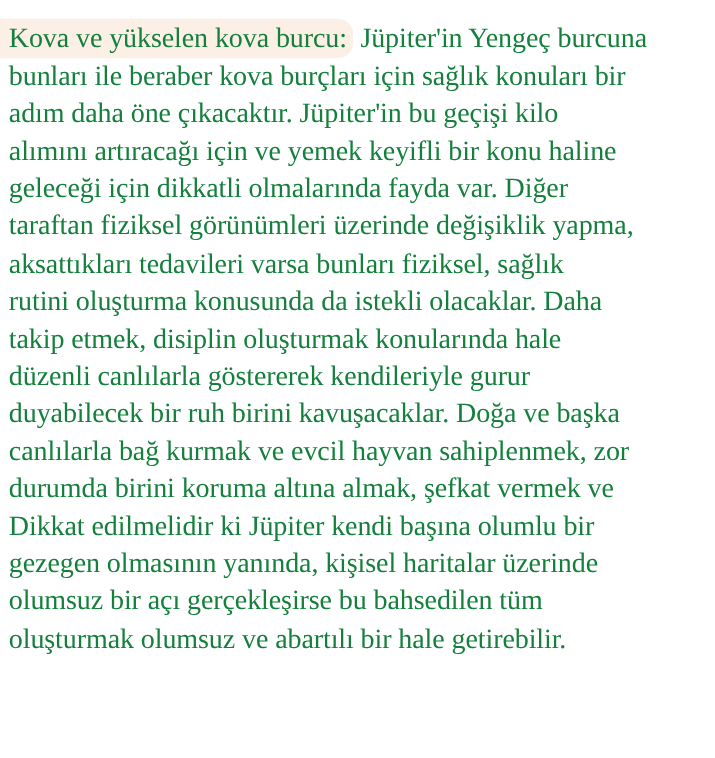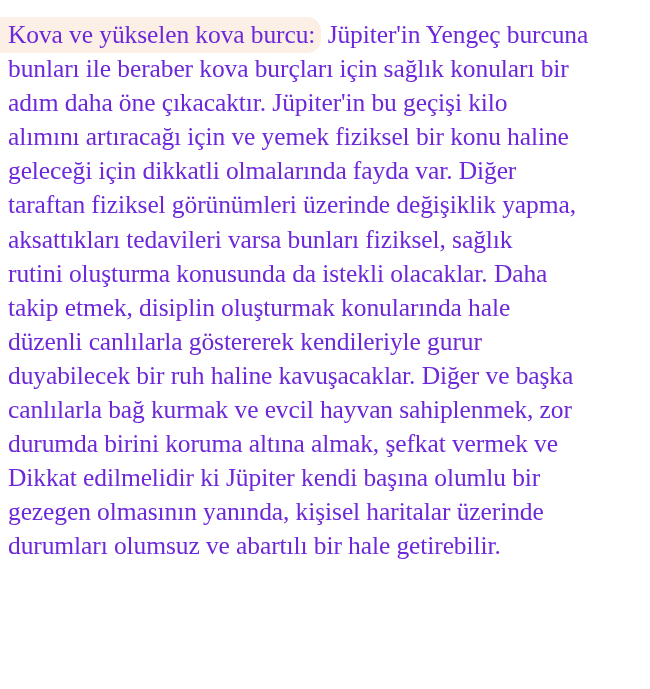--- a/index.html
+++ b/index.html
@@ -14,21 +14,21 @@
       position: relative;
     }
     .doc {
       position: absolute;
       left: 8px;
       top: 18px;
       width: 640px;
       font-family: "Liberation Serif", "DejaVu Serif", serif;
       font-size: 25.5px;
       line-height: 34.1px;
-      color: #6d28d9;
+      color: #15803d;
       letter-spacing: -0.1px;
     }
     .line {
       display: block;
       white-space: nowrap;
       height: 34.1px;
     }
     .highlight {
       background: #fcefe6;
       border-radius: 0 14px 14px 0;
@@ -39,26 +39,27 @@
       padding-bottom: 4px;
     }
   </style>
 </head>
 <body>
 
 <div class="doc">
   <span class="line"><span class="highlight">Kova ve yükselen kova burcu:</span><span> Jüpiter'in Yengeç burcuna</span></span>
   <span class="line">bunları ile beraber kova burçları için sağlık konuları bir</span>
   <span class="line">adım daha öne çıkacaktır. Jüpiter'in bu geçişi kilo</span>
-  <span class="line">alımını artıracağı için ve yemek fiziksel bir konu haline</span>
+  <span class="line">alımını artıracağı için ve yemek keyifli bir konu haline</span>
   <span class="line">geleceği için dikkatli olmalarında fayda var. Diğer</span>
   <span class="line">taraftan fiziksel görünümleri üzerinde değişiklik yapma,</span>
   <span class="line">aksattıkları tedavileri varsa bunları fiziksel, sağlık</span>
   <span class="line">rutini oluşturma konusunda da istekli olacaklar. Daha</span>
   <span class="line">takip etmek, disiplin oluşturmak konularında hale</span>
   <span class="line">düzenli canlılarla göstererek kendileriyle gurur</span>
-  <span class="line">duyabilecek bir ruh haline kavuşacaklar. Diğer ve başka</span>
+  <span class="line">duyabilecek bir ruh birini kavuşacaklar. Doğa ve başka</span>
   <span class="line">canlılarla bağ kurmak ve evcil hayvan sahiplenmek, zor</span>
   <span class="line">durumda birini koruma altına almak, şefkat vermek ve</span>
   <span class="line">Dikkat edilmelidir ki Jüpiter kendi başına olumlu bir</span>
   <span class="line">gezegen olmasının yanında, kişisel haritalar üzerinde</span>
-  <span class="line">durumları olumsuz ve abartılı bir hale getirebilir.</span>
+  <span class="line">olumsuz bir açı gerçekleşirse bu bahsedilen tüm</span>
+  <span class="line">oluşturmak olumsuz ve abartılı bir hale getirebilir.</span>
 </div>
 
 </body></html>

